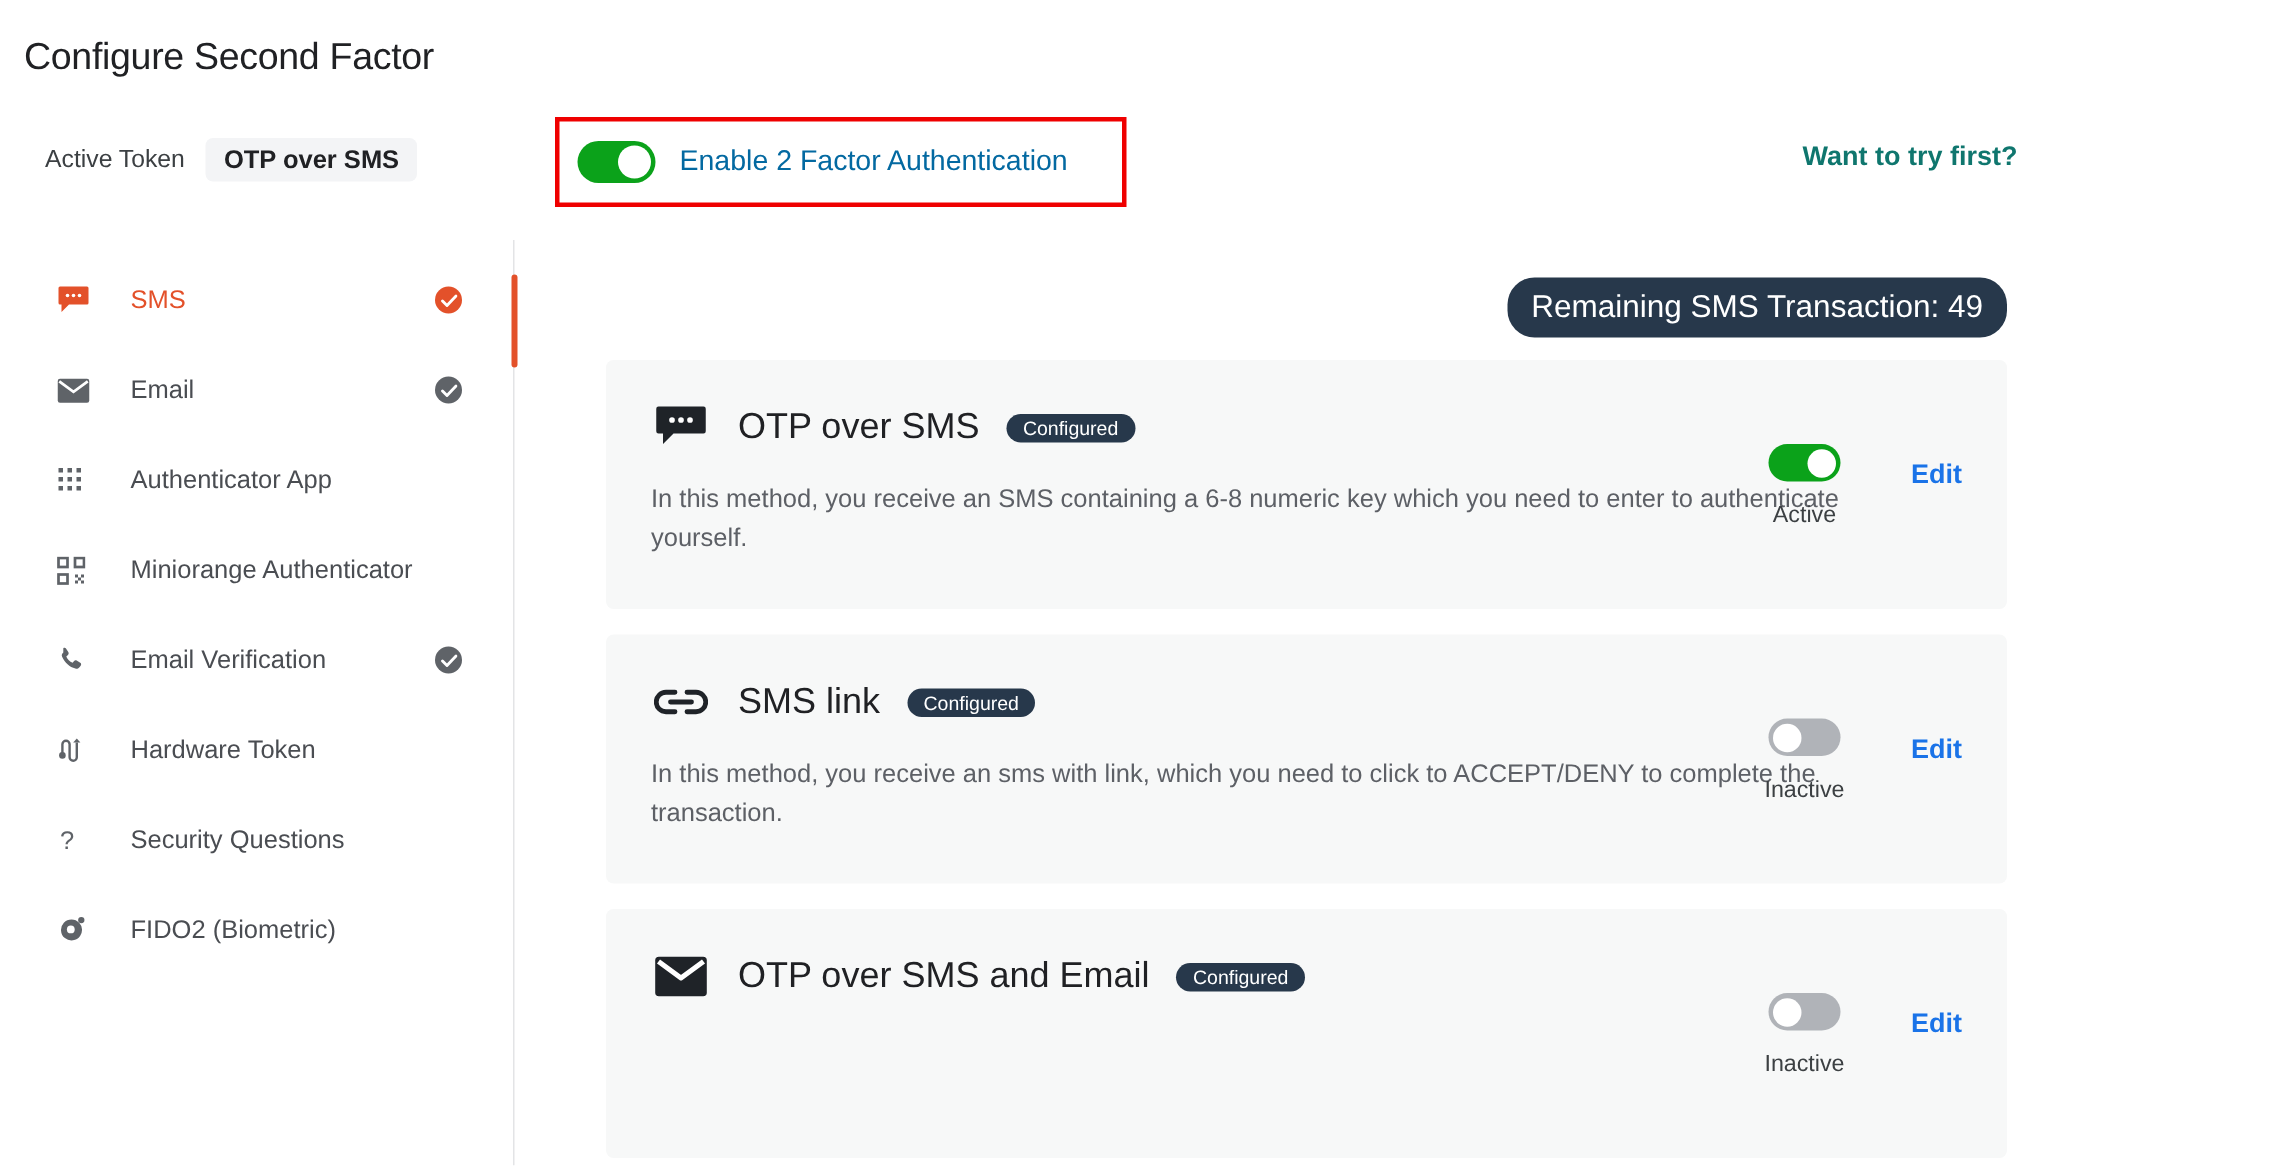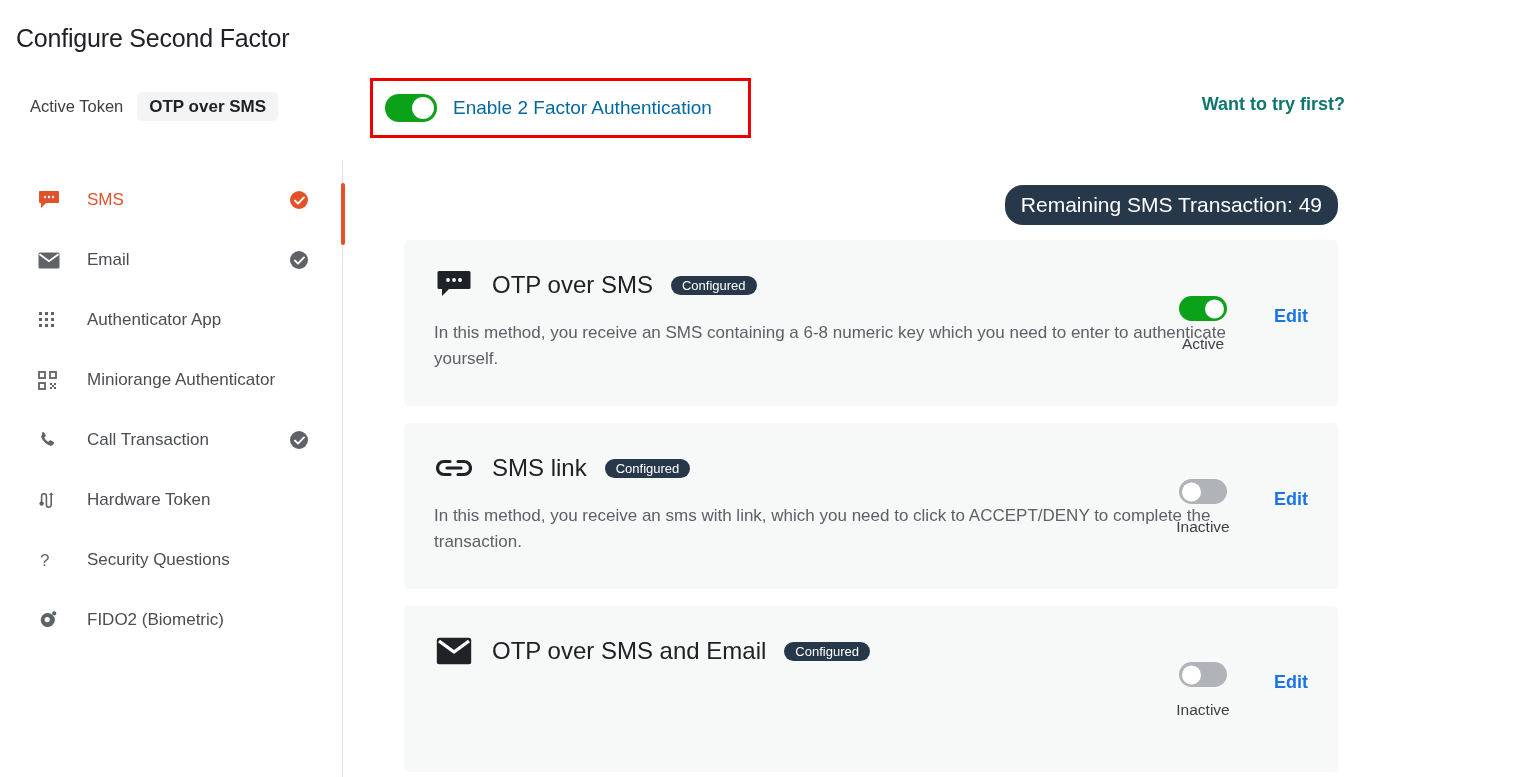--- a/index.html
+++ b/index.html
@@ -365,21 +365,21 @@
       </span>
       <span class="s-label">Miniorange Authenticator</span>
     </div>
 
     <div class="side-item">
       <span class="s-icon">
         <svg width="19" height="19" viewBox="0 0 19 19">
             <path d="M4.2 1.2c.6-.5 1.5-.4 1.9.3l1.5 2.4c.3.6.2 1.3-.3 1.7L6.2 6.6c.7 1.9 2.3 3.5 4.2 4.2l1-1.1c.4-.5 1.1-.6 1.7-.3l2.4 1.5c.7.4.8 1.3.3 1.9l-1 1.2c-.6.7-1.6 1-2.5.7C8.2 13.6 5.4 10.8 3.4 6.8c-.4-.9-.2-1.9.5-2.5l.3-.3z" fill="currentColor"></path>
           </svg>
       </span>
-      <span class="s-label">Call Transaction</span>
+      <span class="s-label">Email Verification</span>
       <span class="s-check">
         <svg width="11" height="9" viewBox="0 0 11 9">
             <path d="M1 4.6L4 7.6L10 1.4" stroke="#fff" stroke-width="1.9" fill="none" stroke-linecap="round" stroke-linejoin="round"></path>
           </svg>
       </span>
     </div>
 
     <div class="side-item">
       <span class="s-icon">
         <svg width="19" height="19" viewBox="0 0 19 19">

